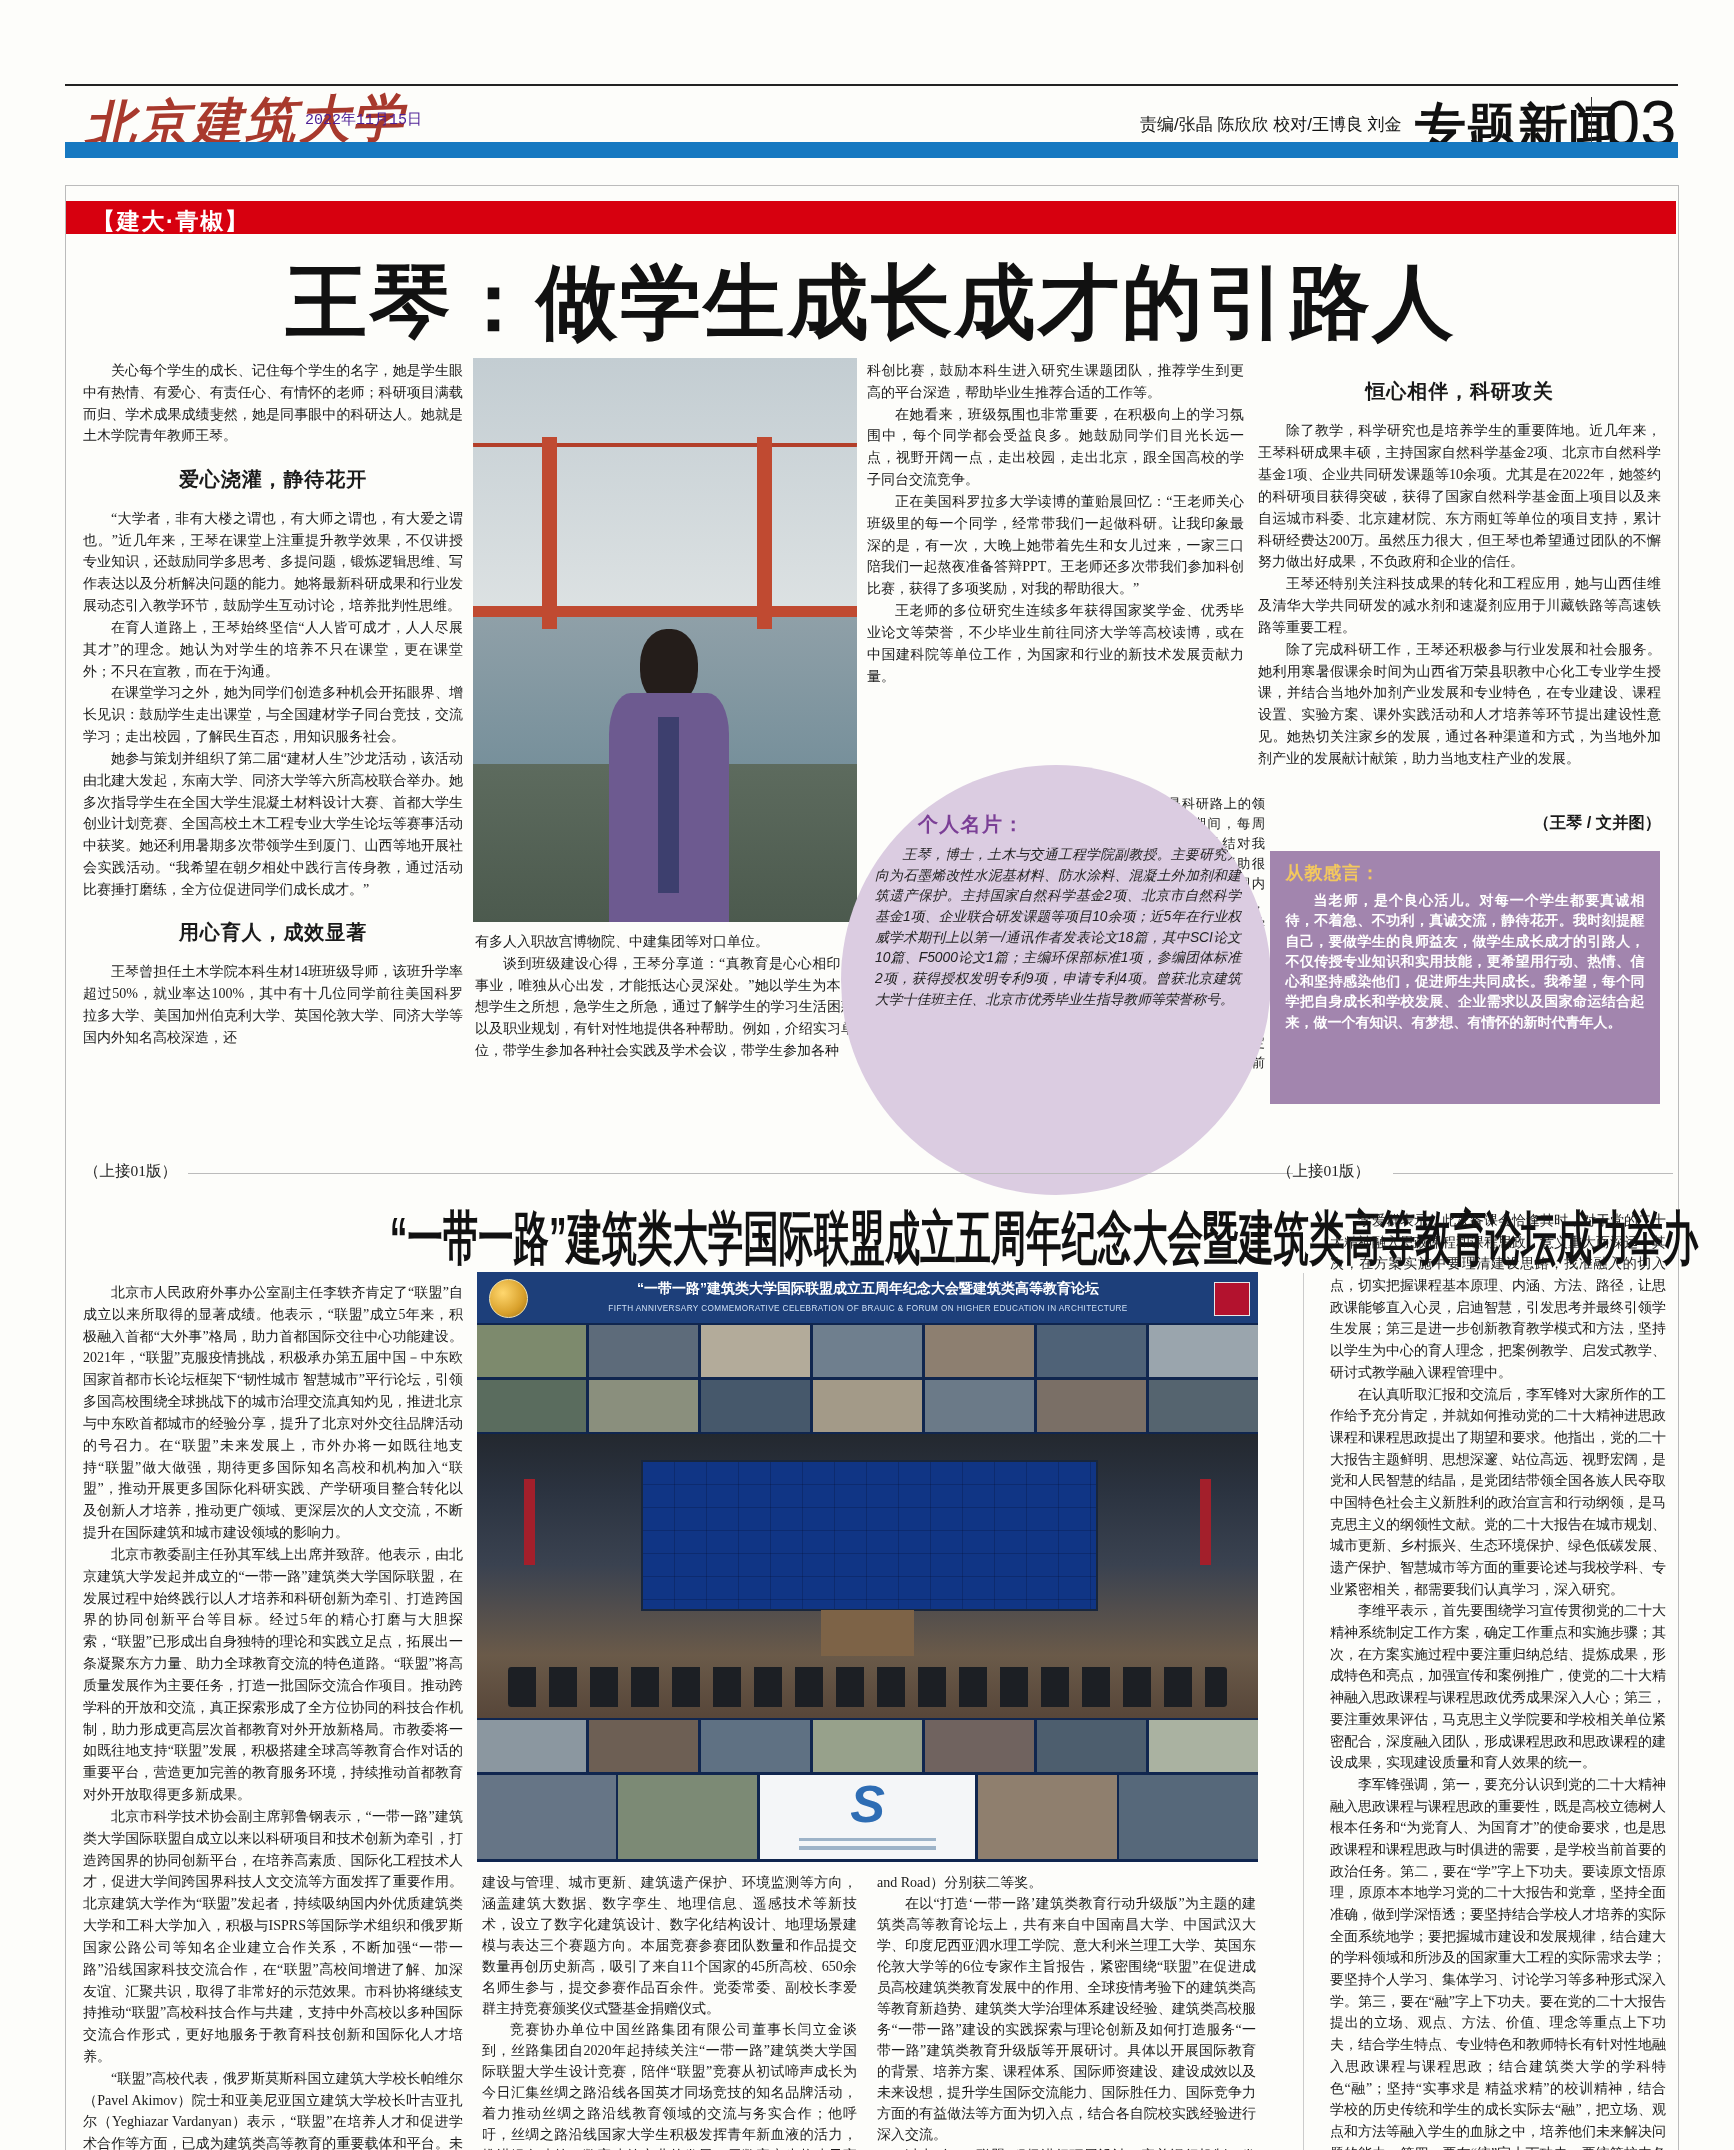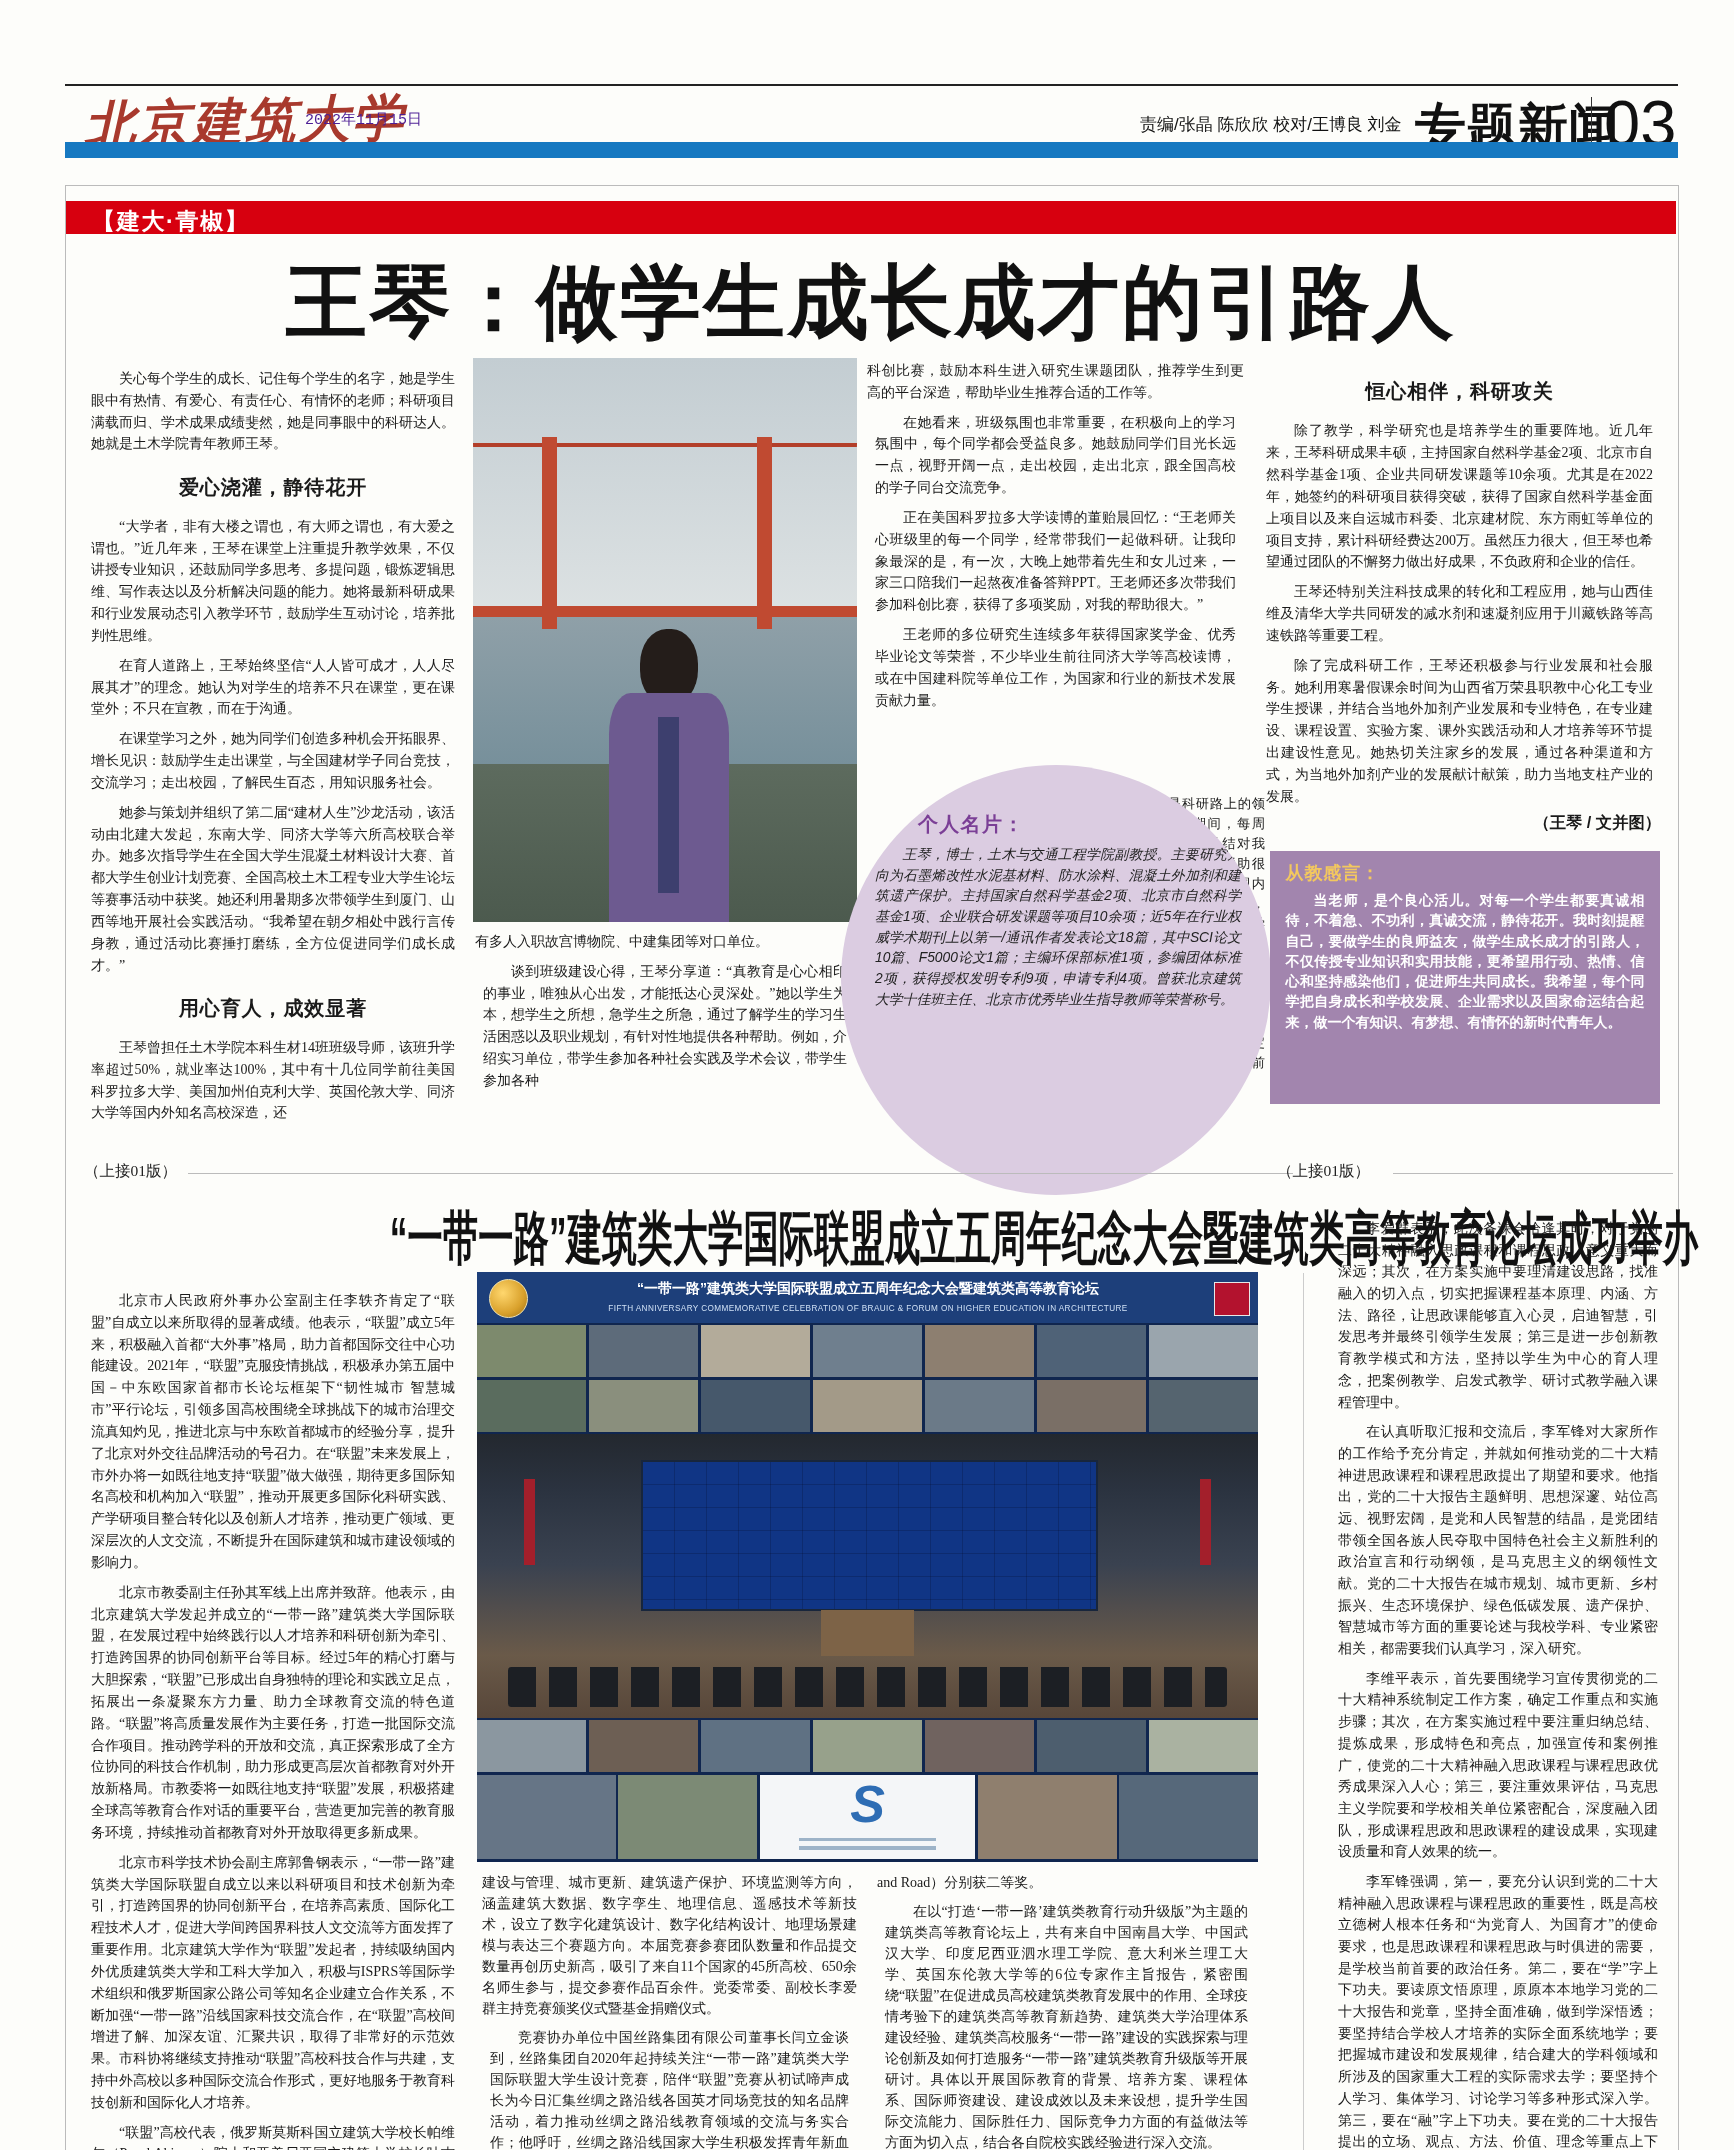--- a/index.html
+++ b/index.html
@@ -13,21 +13,21 @@
   .section-title{left:1415px;top:94px;font-size:51px;font-weight:900;font-family:"Liberation Sans",sans-serif;color:#111;}
   .pn-rule{left:1591px;top:97px;width:1.3px;height:56px;background:#333;}
   .page-no{left:1604px;top:86px;font-size:65px;font-family:"Liberation Sans",sans-serif;color:#111;}
   .bluebar{left:65px;top:142px;width:1613px;height:16.3px;background:#1779c1;}
   .frame{left:65px;top:185px;width:1612px;height:2539px;border:0.9px solid #bbb;}
   
   .redbanner{left:66px;top:201px;width:1610px;height:33px;background:#d7000f;}
   .redbanner span{position:absolute;left:26px;top:5.2px;color:#fff;font-size:23px;font-weight:bold;font-family:"Liberation Sans",sans-serif;letter-spacing:1.7px;}
   .headline1{left:66px;top:249px;width:1610px;text-align:center;font-size:81px;font-weight:900;font-family:"Liberation Sans",sans-serif;letter-spacing:2.6px;color:#111;}
   .col{font-size:14px;line-height:1.56;text-align:justify;overflow:hidden;}
-  .col p.para{margin:8px;text-indent:2em;}
+  .col p.para{margin:0;text-indent:2em;}
   .col p.cont{margin:0;text-indent:0;}
   .col h3.subhead{margin:16.3px 0 13px 0;text-align:center;font-size:20px;font-weight:bold;font-family:"Liberation Sans",sans-serif;letter-spacing:0.9px;}
   .a1c1{left:83px;top:360px;width:380px;height:774px;}
   .a1c2{left:475px;top:931px;width:380px;height:215px;}
   .a1c3{left:867px;top:360px;width:377px;height:430px;}
   .a1c3side{left:1119px;top:794px;width:146px;height:370px;font-size:13.3px;line-height:1.5;}
   .a1c4{left:1258px;top:360px;width:403px;height:486px;}
   .byline{text-align:right;font-weight:bold;font-family:"Liberation Sans",sans-serif;}
   .a1byline{left:1258px;top:812px;width:403px;font-size:16.3px;}
   

